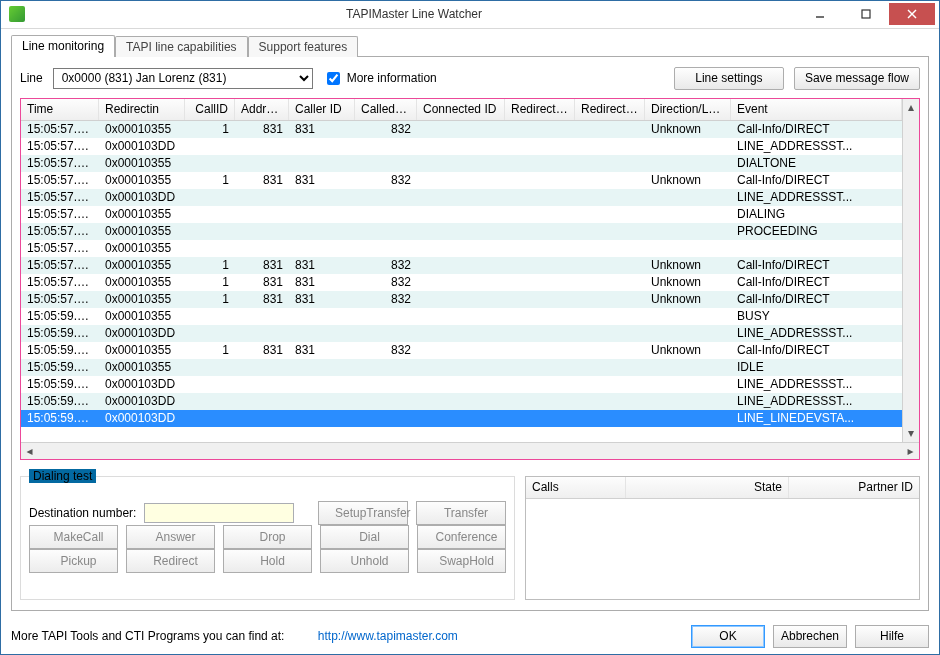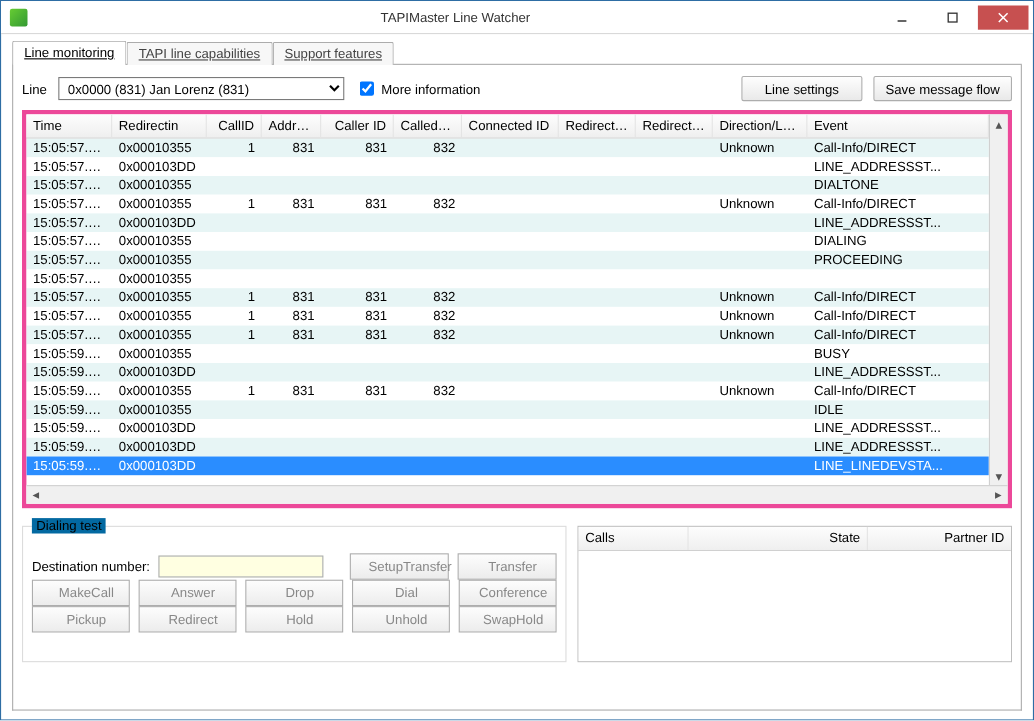--- a/index.html
+++ b/index.html
@@ -7,31 +7,31 @@
   .window { width:940px; height:655px; border:1px solid #2e6da4; background:#fff; display:flex; flex-direction:column; }
   .titlebar { height:30px; background:#fff; display:flex; align-items:center; border-bottom:1px solid #d9d9d9; }
   .titlebar .icon { width:16px; height:16px; margin:0 6px 0 8px; background:linear-gradient(135deg,#6c3 0%, #393 100%); border-radius:2px; }
   .titlebar .title { flex:1; text-align:center; color:#333; font-size:12px; }
   .titlebar .btns { display:flex; }
   .titlebar .btn { width:46px; height:22px; display:flex; align-items:center; justify-content:center; color:#333; }
   .titlebar .btn.close { background:#c75050; color:#fff; width:46px; height:22px; margin-right:4px;}
   .titlebar .btn.close svg { stroke:#fff; }
   .content { flex:1; padding:6px 10px 8px 10px; display:flex; flex-direction:column; }
   .tabs { display:flex; border-bottom:1px solid #acacac; height:22px; }
-  .tab { padding:3px 10px 0 10px; border:1px solid #acacac; border-bottom:none; margin-right:0px; background:#fff; position:relative; top:1px; height:21px; border-radius:2px 2px 0 0;text-decoration:underline; }
+  .tab { padding:3px 10px 0 10px; border:1px solid #acacac; border-bottom:none; margin-right:0px; background:#fff; position:relative; top:1px; height:21px; border-radius:2px 2px 0 0; }
   .tab.active { background:#fff; z-index:2; height:22px; top:0; }
   .tab:not(.active) { background:#f7f7f7; color:#444; }
   .pane { border:1px solid #acacac; border-top:none; flex:1; display:flex; flex-direction:column; padding:10px 8px; gap:8px; }
   .linebar { display:flex; align-items:center; gap:10px; }
   .label { color:#000; }
   select.combo { width:260px; height:21px; border:1px solid #7a7a7a; padding:1px 4px; background:#fff; }
   .check { display:flex; align-items:center; gap:4px; }
   .spacer { flex:1; }
   button.std { height:23px; min-width:110px; padding:0 10px; border:1px solid #adadad; background:linear-gradient(#fefefe,#e9e9e9); border-radius:2px; }
-  .tablewrap { border:4px solid #ec4899; height:362px; display:flex; flex-direction:column; }
+  .tablewrap { border:1px solid #ec4899; height:362px; display:flex; flex-direction:column; }
   .thead { display:flex; background:linear-gradient(#fdfdfd,#efefef); height:22px; border-bottom:1px solid #d0d0d0; }
   .th { padding:3px 6px 0 6px; border-right:1px solid #e4e4e4; overflow:hidden; white-space:nowrap; text-overflow:ellipsis; color:#000;}
   .rows { flex:1; overflow:hidden; }
   .row { display:flex; height:17px; line-height:17px; }
   .row.even { background:#e7f5f5; }
   .row.odd { background:#fff; }
   .row.sel { background:#2a8dff; color:#fff; }
   .td { padding:0 6px; overflow:hidden; white-space:nowrap; text-overflow:ellipsis; }
   .hscroll { height:17px; background:#f0f0f0; border-top:1px solid #d0d0d0; display:flex; align-items:center; }
   .hscroll .arrow { width:17px; height:15px; display:flex; align-items:center; justify-content:center; color:#555;}
@@ -48,21 +48,21 @@
   .dial .btnrow { display:flex; gap:8px; margin-top:0; }
   .callsbox { flex:1; border:1px solid #bdbdbd; }
   .callsbox .thead .th:last-child { border-right:none;}
   .footer { height:38px; border-top:0; display:flex; align-items:center; padding:0 10px 0 10px; gap:8px;}
   .footer a { color:#0066cc; text-decoration:none; }
   .footer .status { flex:1; color:#000; }
   .footer button { height:23px; min-width:74px; border:1px solid #adadad; background:linear-gradient(#fefefe,#e9e9e9);}
   .footer button.def { border-color:#3399ff; box-shadow:0 0 0 1px #8ec7ff inset; }
   
   .c0 {width:78px;} .c1{width:86px;} .c2{width:50px;text-align:right;} .c3{width:54px;text-align:right;}
-  .c4{width:66px;text-align:right;} .c5{width:62px;text-align:right;} .c6{width:88px;} .c7{width:70px;} .c8{width:70px;text-align:right;}
+  .c4{width:66px;} .c5{width:62px;text-align:right;} .c6{width:88px;} .c7{width:70px;} .c8{width:70px;text-align:right;}
   .c9{width:86px;} .c10{flex:1;}
   .tablewrap-inner{display:flex; flex:1; min-height:0;}
   .leftcols{flex:1; display:flex; flex-direction:column; min-width:0;}
 </style>
 </head>
 <body>
 
 <div class="window">
   <div class="titlebar">
     <div class="icon"></div>
@@ -405,13 +405,22 @@
             <div class="th" style="width:100px">Calls</div>
             <div class="th" style="flex:1;text-align:right">State</div>
             <div class="th" style="width:130px;text-align:right">Partner ID</div>
           </div>
           <div style="height:100px;background:#fff;"></div>
         </div>
       </div>
     </div>
   </div>
 
+  <div class="footer">
+    <span class="status"><span>More TAPI Tools and CTI Programs you can find at:</span>
+      &nbsp;&nbsp;&nbsp;&nbsp;&nbsp;&nbsp;&nbsp;&nbsp;
+      <a href="#">http://www.tapimaster.com</a>
+    </span>
+    <button class="def">OK</button>
+    <button>Abbrechen</button>
+    <button>Hilfe</button>
+  </div>
 </div>
 
 </body></html>

